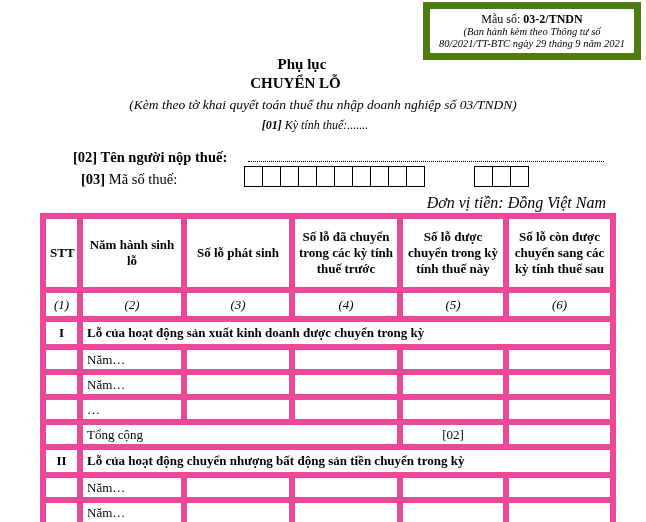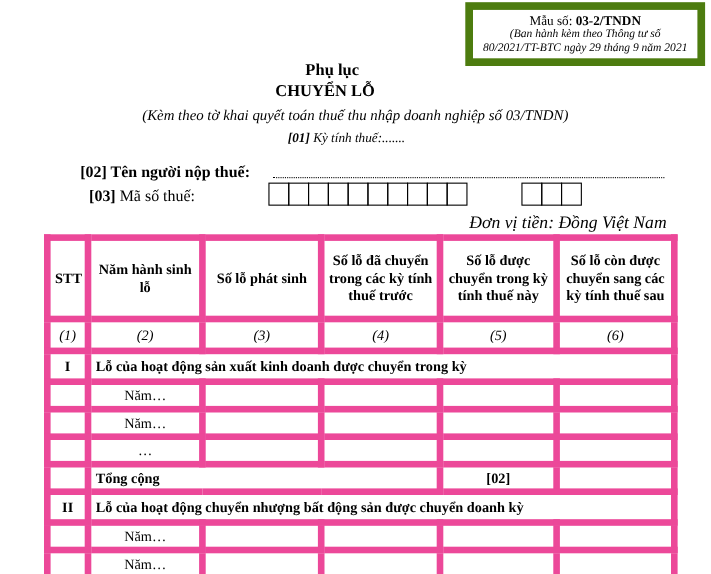--- a/index.html
+++ b/index.html
@@ -25,22 +25,22 @@
   .tb1 { left:245px; }
   .tb2 { left:475px; }
   .currency { right:40px; top:194px; font-style:italic; font-size:16px;margin-left:22px; }
   table.main { position:absolute; left:40px; top:213px; width:570px; border-collapse:collapse; table-layout:fixed; }
   table.main td, table.main th { border:6px solid #ec4899; padding:0 4px; font-size:13px; vertical-align:middle; }
   table.main th { font-weight:bold; text-align:center; line-height:16px; }
   .hdr-row { height:74px; }
   .num-row td { height:23px; text-align:center; font-style:italic; }
   .sec-row td { height:22px; font-weight:bold; font-size:14px; }
   .sec-row td.stt { text-align:center; }
-  .data-row td { height:19px; font-size:13px;text-align:center; }
-  .total-row td { height:19px; font-weight:bold; font-size:13.5px;margin-left:47px; }
+  .data-row td { height:19px; font-size:13px; }
+  .total-row td { height:19px; font-weight:normal; font-size:13.5px;margin-left:47px; }
   .total-row td.code { text-align:center; }
 </style>
 </head>
 <body>
 
 <div class="abs form-box">
   <div class="code"><span>Mẫu số: </span><b>03-2/TNDN</b></div>
   <div class="note">(Ban hành kèm theo Thông tư số</div>
   <div class="note">80/2021/TT-BTC ngày 29 tháng 9 năm 2021</div>
 </div>
@@ -131,21 +131,21 @@
   </tr>
   <tr class="total-row">
     <td></td>
     <td colspan="3">Tổng cộng</td>
     <td class="code">[02]</td>
     <td></td>
   </tr>
 
   <tr class="sec-row">
     <td class="stt">II</td>
-    <td colspan="5">Lỗ của hoạt động chuyển nhượng bất động sản được chuyển doanh kỳ</td>
+    <td colspan="5">Lỗ của hoạt động chuyển nhượng bất động sản tiền chuyển trong kỳ</td>
   </tr>
   <tr class="data-row">
     <td></td>
     <td>Năm…</td>
     <td></td>
     <td></td>
     <td></td>
     <td></td>
   </tr>
   <tr class="data-row">

